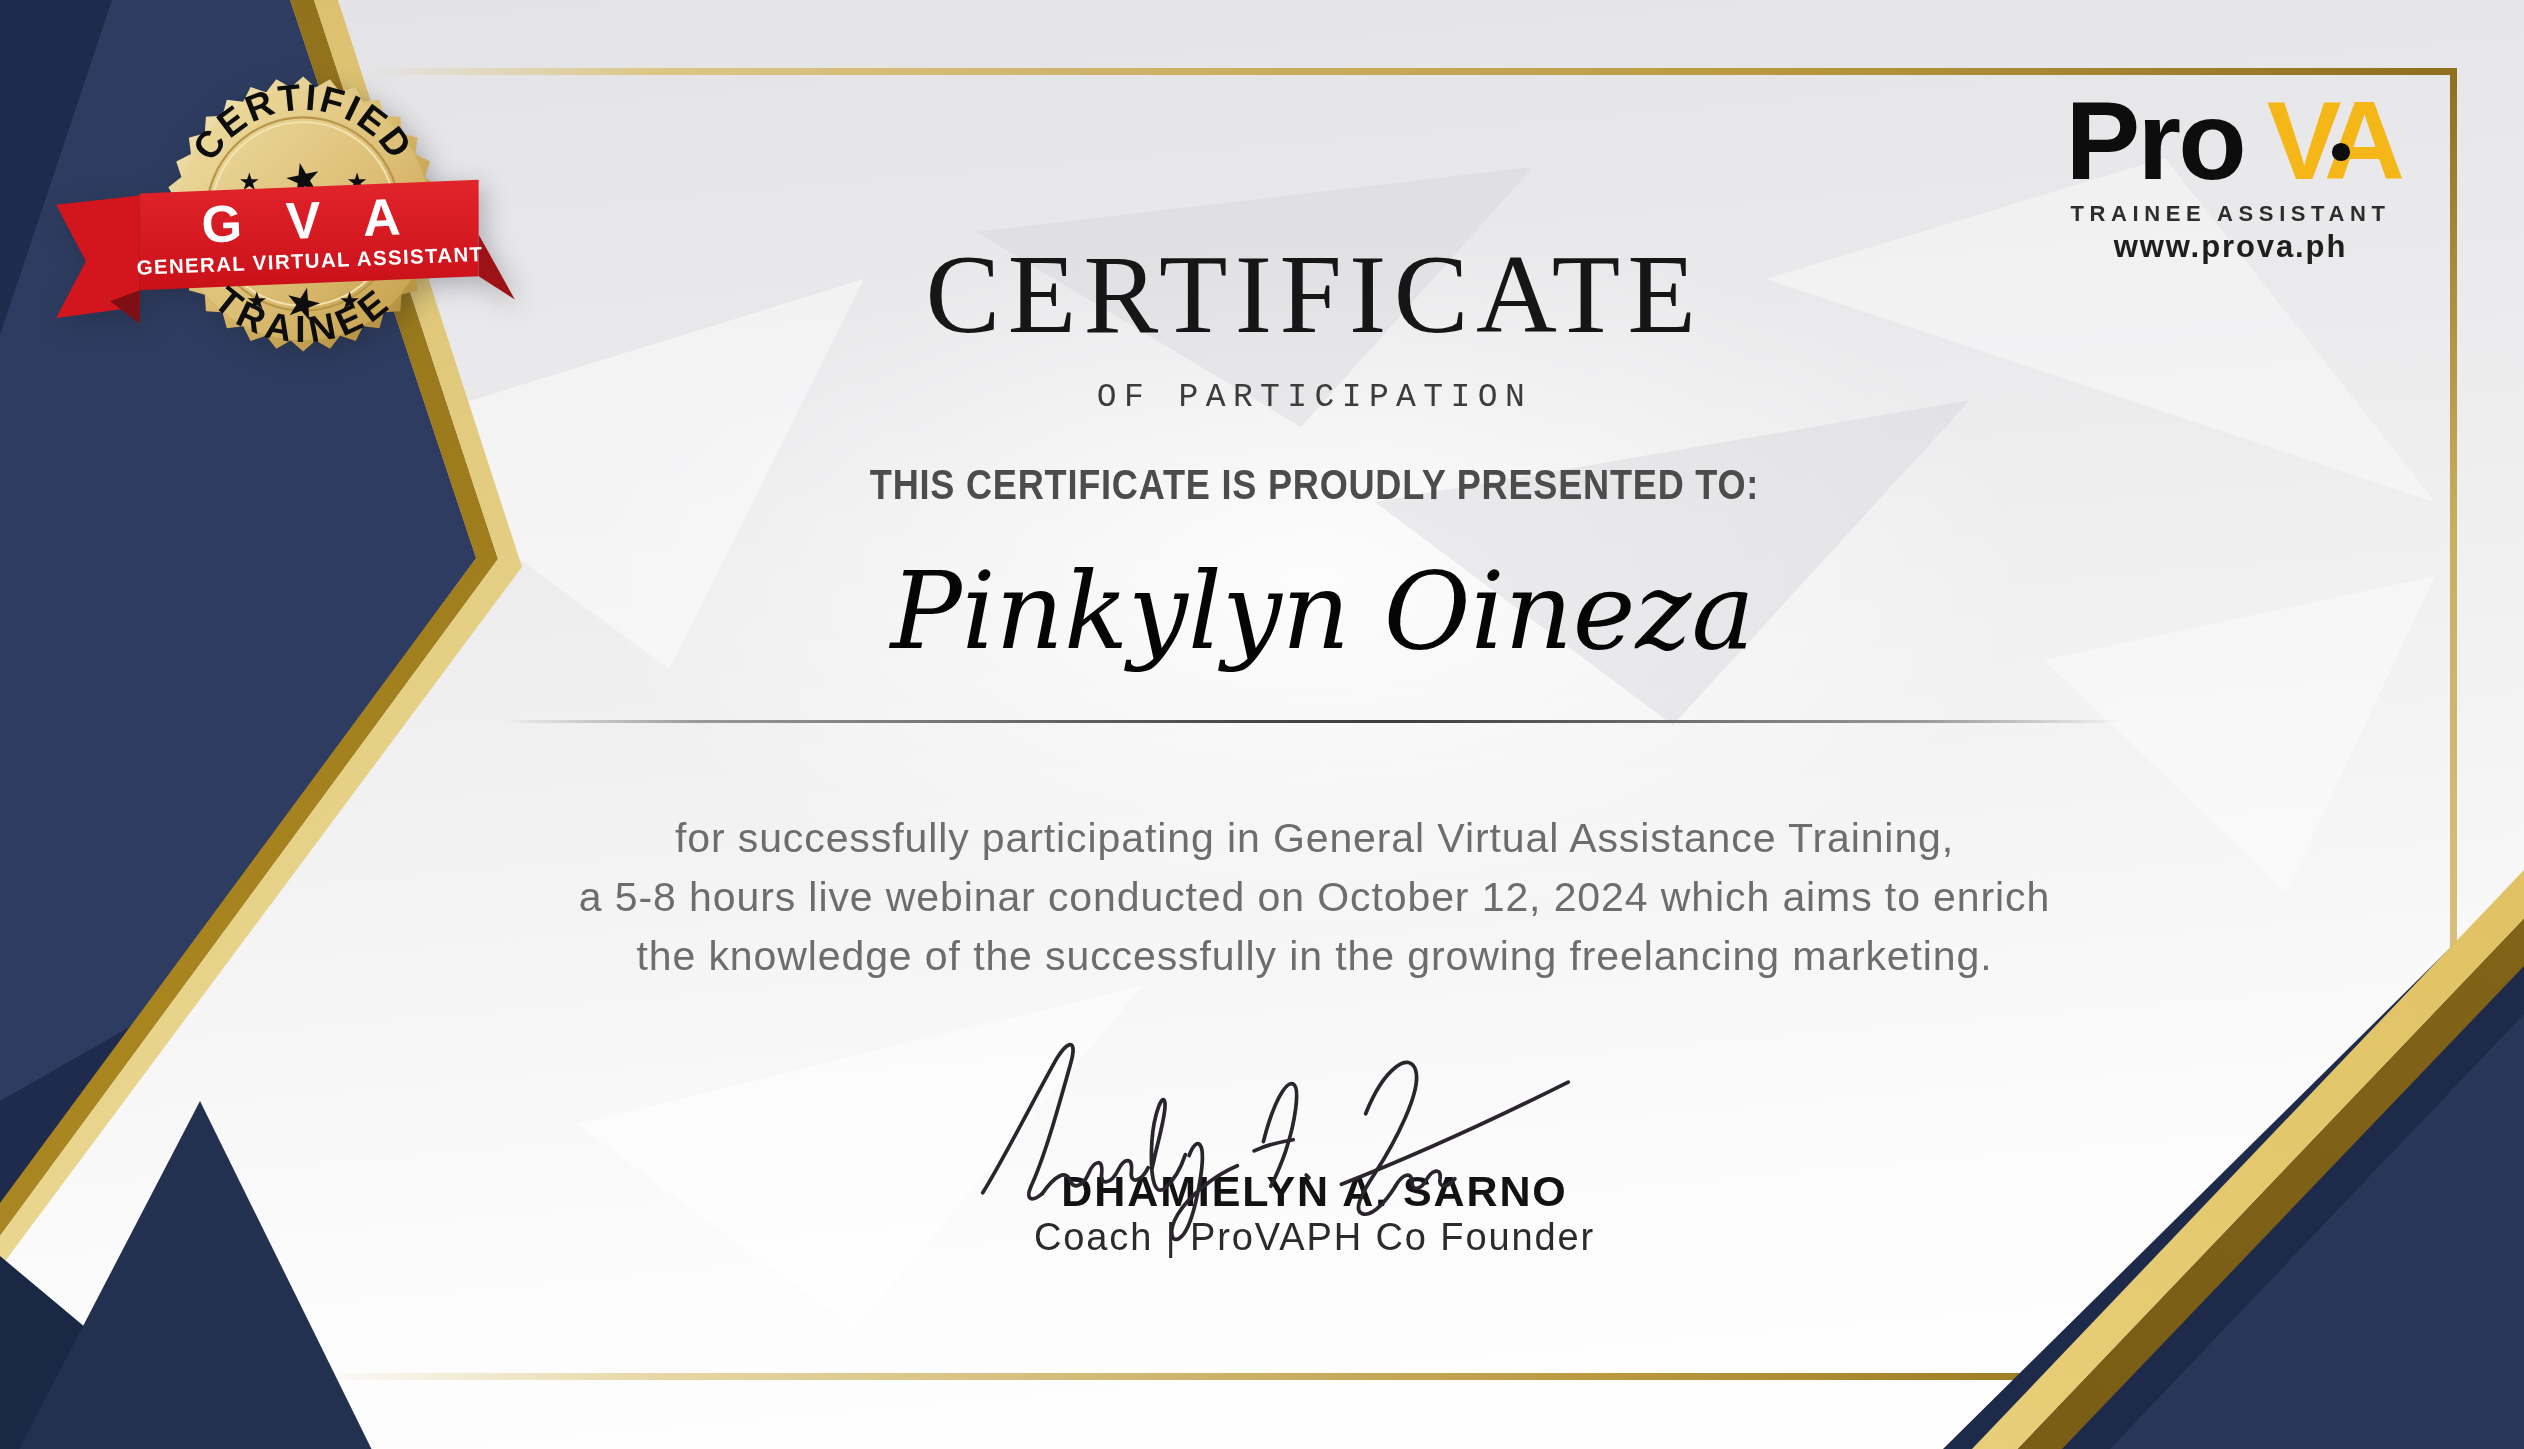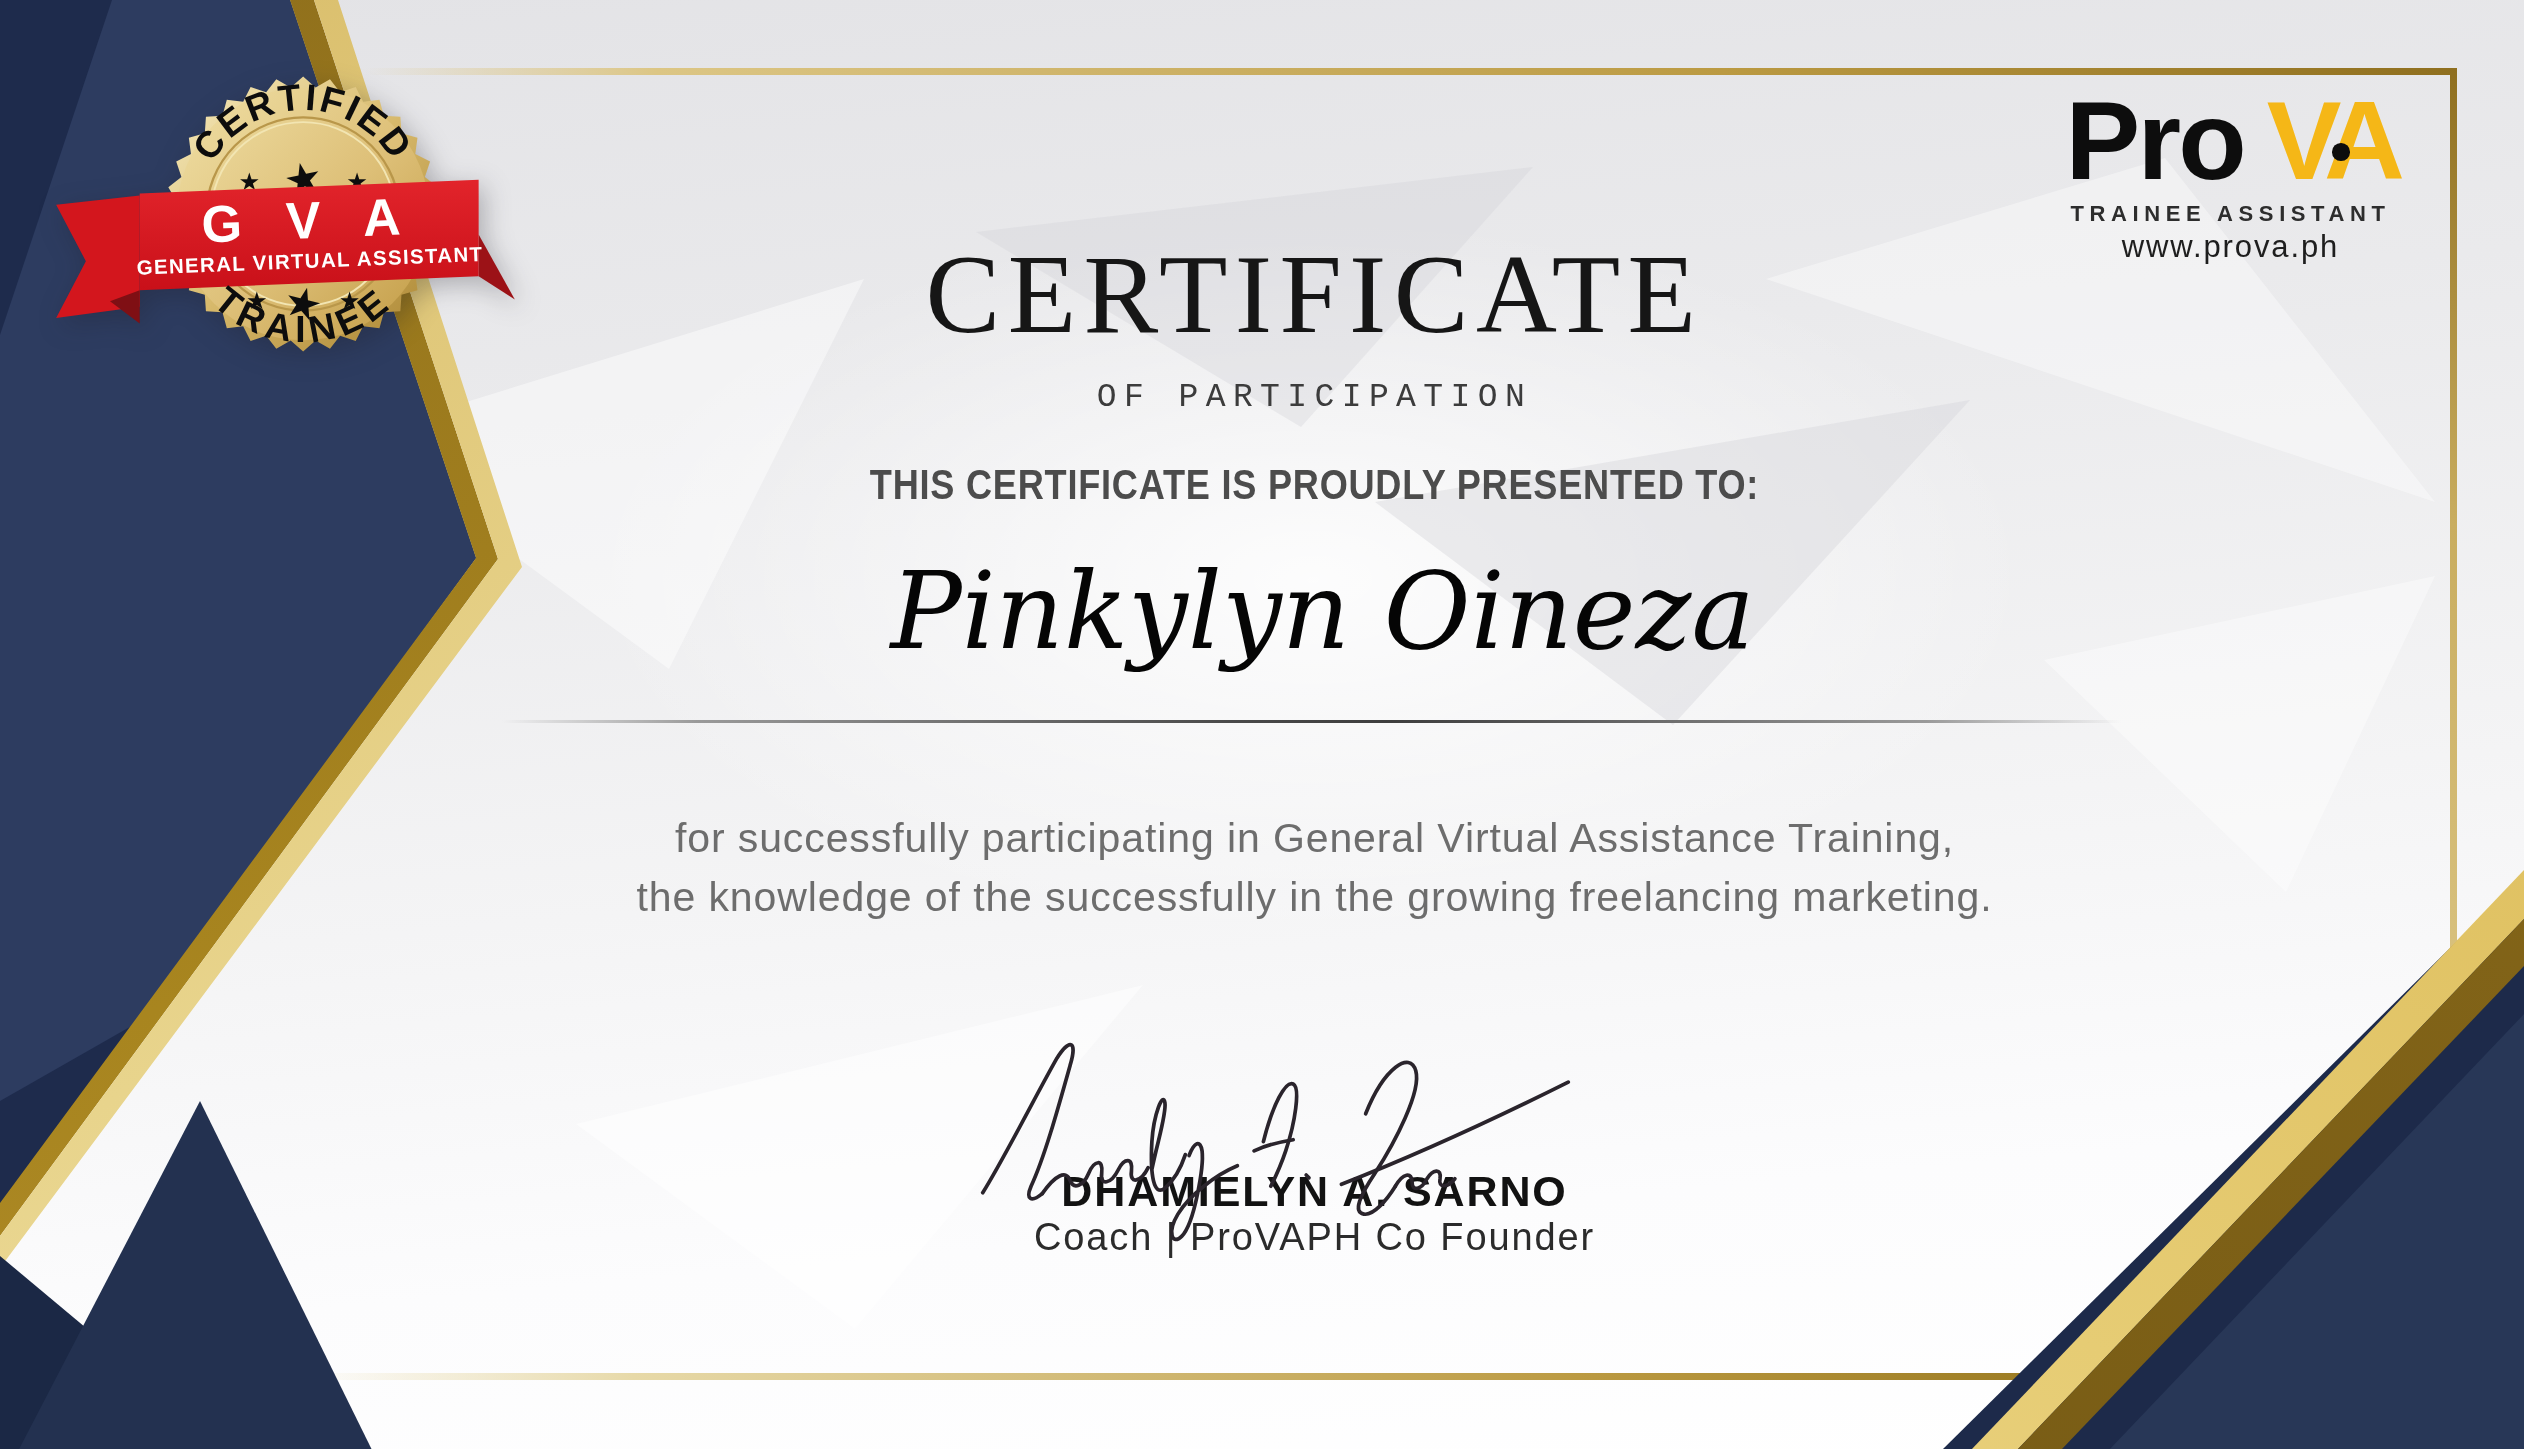--- a/index.html
+++ b/index.html
@@ -44,21 +44,21 @@
     clip-path:polygon(2525px 918px,2525px 965px,2061px 1450px,2017px 1450px);}
   
   .badge-svg{position:absolute;left:18.6px;top:28px;filter:drop-shadow(5.6px 7.4px 13px rgba(30,30,40,.3));}
   
   .logo{position:absolute;left:2026px;top:85px;width:409px;text-align:center;}
   .logo-brand{position:relative;display:inline-block;line-height:1;white-space:nowrap;}
   .logo-brand .black{font-size:112px;font-weight:800;color:#0d0d0d;letter-spacing:-2.8px;}
   .logo-brand .gold{font-size:112px;font-weight:800;color:#f5b717;letter-spacing:-9.3px;margin-left:23px;}
   .logo-dot{position:absolute;right:46px;top:58px;width:17.7px;height:17.7px;border-radius:50%;background:#0d0d0d;}
   .logo-tagline{margin-top:3.7px;font-size:22px;font-weight:600;letter-spacing:5.6px;color:#2d2d2d;white-space:nowrap;}
-  .logo-site{margin-top:2.8px;font-size:31px;font-weight:400;letter-spacing:1.9px;color:#1e1e1e;}
+  .logo-site{margin-top:2.8px;font-size:31px;font-weight:700;letter-spacing:1.9px;color:#1e1e1e;}
   
   .content{position:absolute;left:232px;top:0;width:2165px;text-align:center;}
   .cert-title{position:absolute;left:0;width:100%;top:230px;
     font-family:"Liberation Serif",serif;font-size:112px;font-weight:500;letter-spacing:7.4px;color:#161616;}
   .cert-subtitle{position:absolute;left:0;width:100%;top:379px;
     font-family:Liberation Mono, monospace;font-size:33px;letter-spacing:7.4px;color:#3c3c3c;}
   .presented{position:absolute;left:0;width:100%;top:461px;
     font-size:42px;font-weight:700;color:#4c4c4c;transform:scaleX(.86);letter-spacing:0.9px;}
   .recipient{position:absolute;left:8px;width:100%;top:550px;
     font-family:"DejaVu Serif",serif;font-style:italic;font-size:106px;color:#050505;}
@@ -161,20 +161,21 @@
     <div class="logo-site">www.prova.ph</div>
   </div>
 
   <div class="content">
     <div class="cert-title">CERTIFICATE</div>
     <div class="cert-subtitle">OF PARTICIPATION</div>
     <div class="presented">THIS CERTIFICATE IS PROUDLY PRESENTED TO:</div>
     <div class="recipient">Pinkylyn Oineza</div>
     <div class="body-text">
       <div>for successfully participating in General Virtual Assistance Training,</div>
+      <div>a 5-8 hours live webinar conducted on October 12, 2024 which aims to enrich</div>
       <div>the knowledge of the successfully in the growing freelancing marketing.</div>
     </div>
     <div class="sig-name">DHAMIELYN A. SARNO</div>
     <div class="sig-role">Coach | ProVAPH Co Founder</div>
   </div>
 
   <div class="divider"></div>
 
   <svg class="sig-svg" width="632" height="242" viewBox="0 0 680 260">
     <g fill="none" stroke="#2a242c" stroke-width="4" stroke-linecap="round" stroke-linejoin="round">

